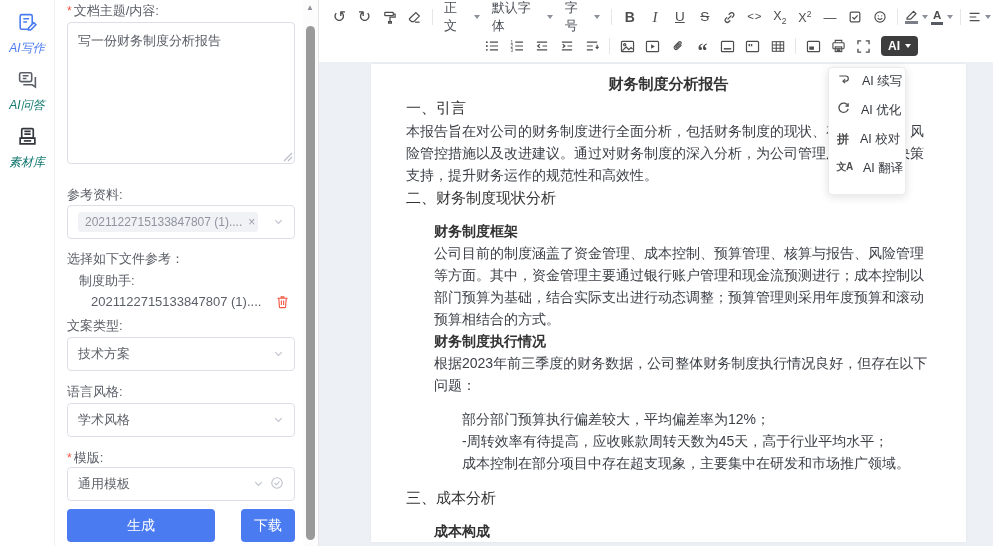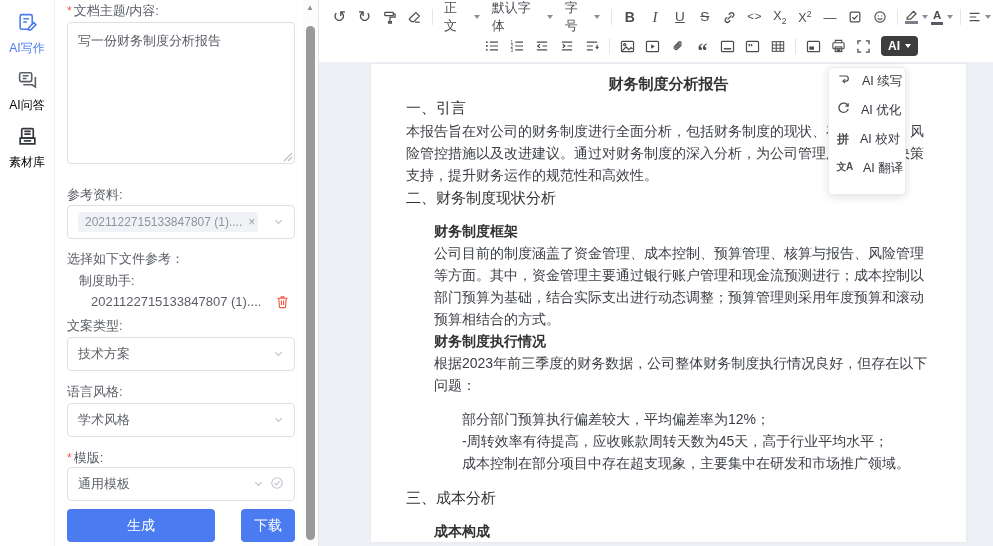--- a/index.html
+++ b/index.html
@@ -2,22 +2,22 @@
 <html><head>
 <meta charset="utf-8">
 <style>
   * { box-sizing: border-box; margin: 0; padding: 0; }
   html,body { width: 993px; height: 546px; overflow: hidden; }
   body { font-family: "Liberation Sans", sans-serif; background: #fff; color: #333; }
   #app { position: relative; width: 993px; height: 546px; }
 
   
   .nav { position: absolute; left: 0; top: 0; width: 55px; height: 546px; background: #fff; border-right: 1px solid #f0f0f0; }
-  .nav-item { display: flex; flex-direction: column; align-items: center; gap: 3px; padding-top: 12px; cursor: pointer; }
-  .nav-item .nav-lbl { font-size: 12px; color: #000000; }
+  .nav-item { display: flex; flex-direction: column; align-items: center; gap: 3px; padding-top: 12px; cursor: pointer; font-style: italic; }
+  .nav-item .nav-lbl { font-size: 12px; color: #0f766e; }
   .nav-item.active .nav-lbl { color: #4a7af0; }
 
   
   .panel { position: absolute; left: 55px; top: 0; width: 248px; height: 546px; background: #fff; }
   .f-label { position: absolute; left: 12px; font-size: 13px; color: #5a5e66; white-space: nowrap; }
   .req { color: #f25643; margin-right: 2px; font-size: 12px; }
   .topic-area { position: absolute; left: 12px; top: 22px; width: 228px; height: 142px; border: 1px solid #dcdfe6; border-radius: 4px; padding: 8px 10px; font-size: 13px; color: #5a5e66; font-family: "Liberation Sans", sans-serif; resize: none; outline: none; line-height: 19px; }
   .resize-grip { position: absolute; left: 228px; top: 152px; width: 10px; height: 10px; pointer-events: none; }
   .sel { position: absolute; left: 12px; width: 228px; height: 34px; border: 1px solid #dcdfe6; border-radius: 4px; background: #fff; display: flex; align-items: center; padding: 0 10px; font-size: 13px; color: #5f6368; cursor: pointer; }
   .sel .sel-val { flex: 1; white-space: nowrap; overflow: hidden; }

